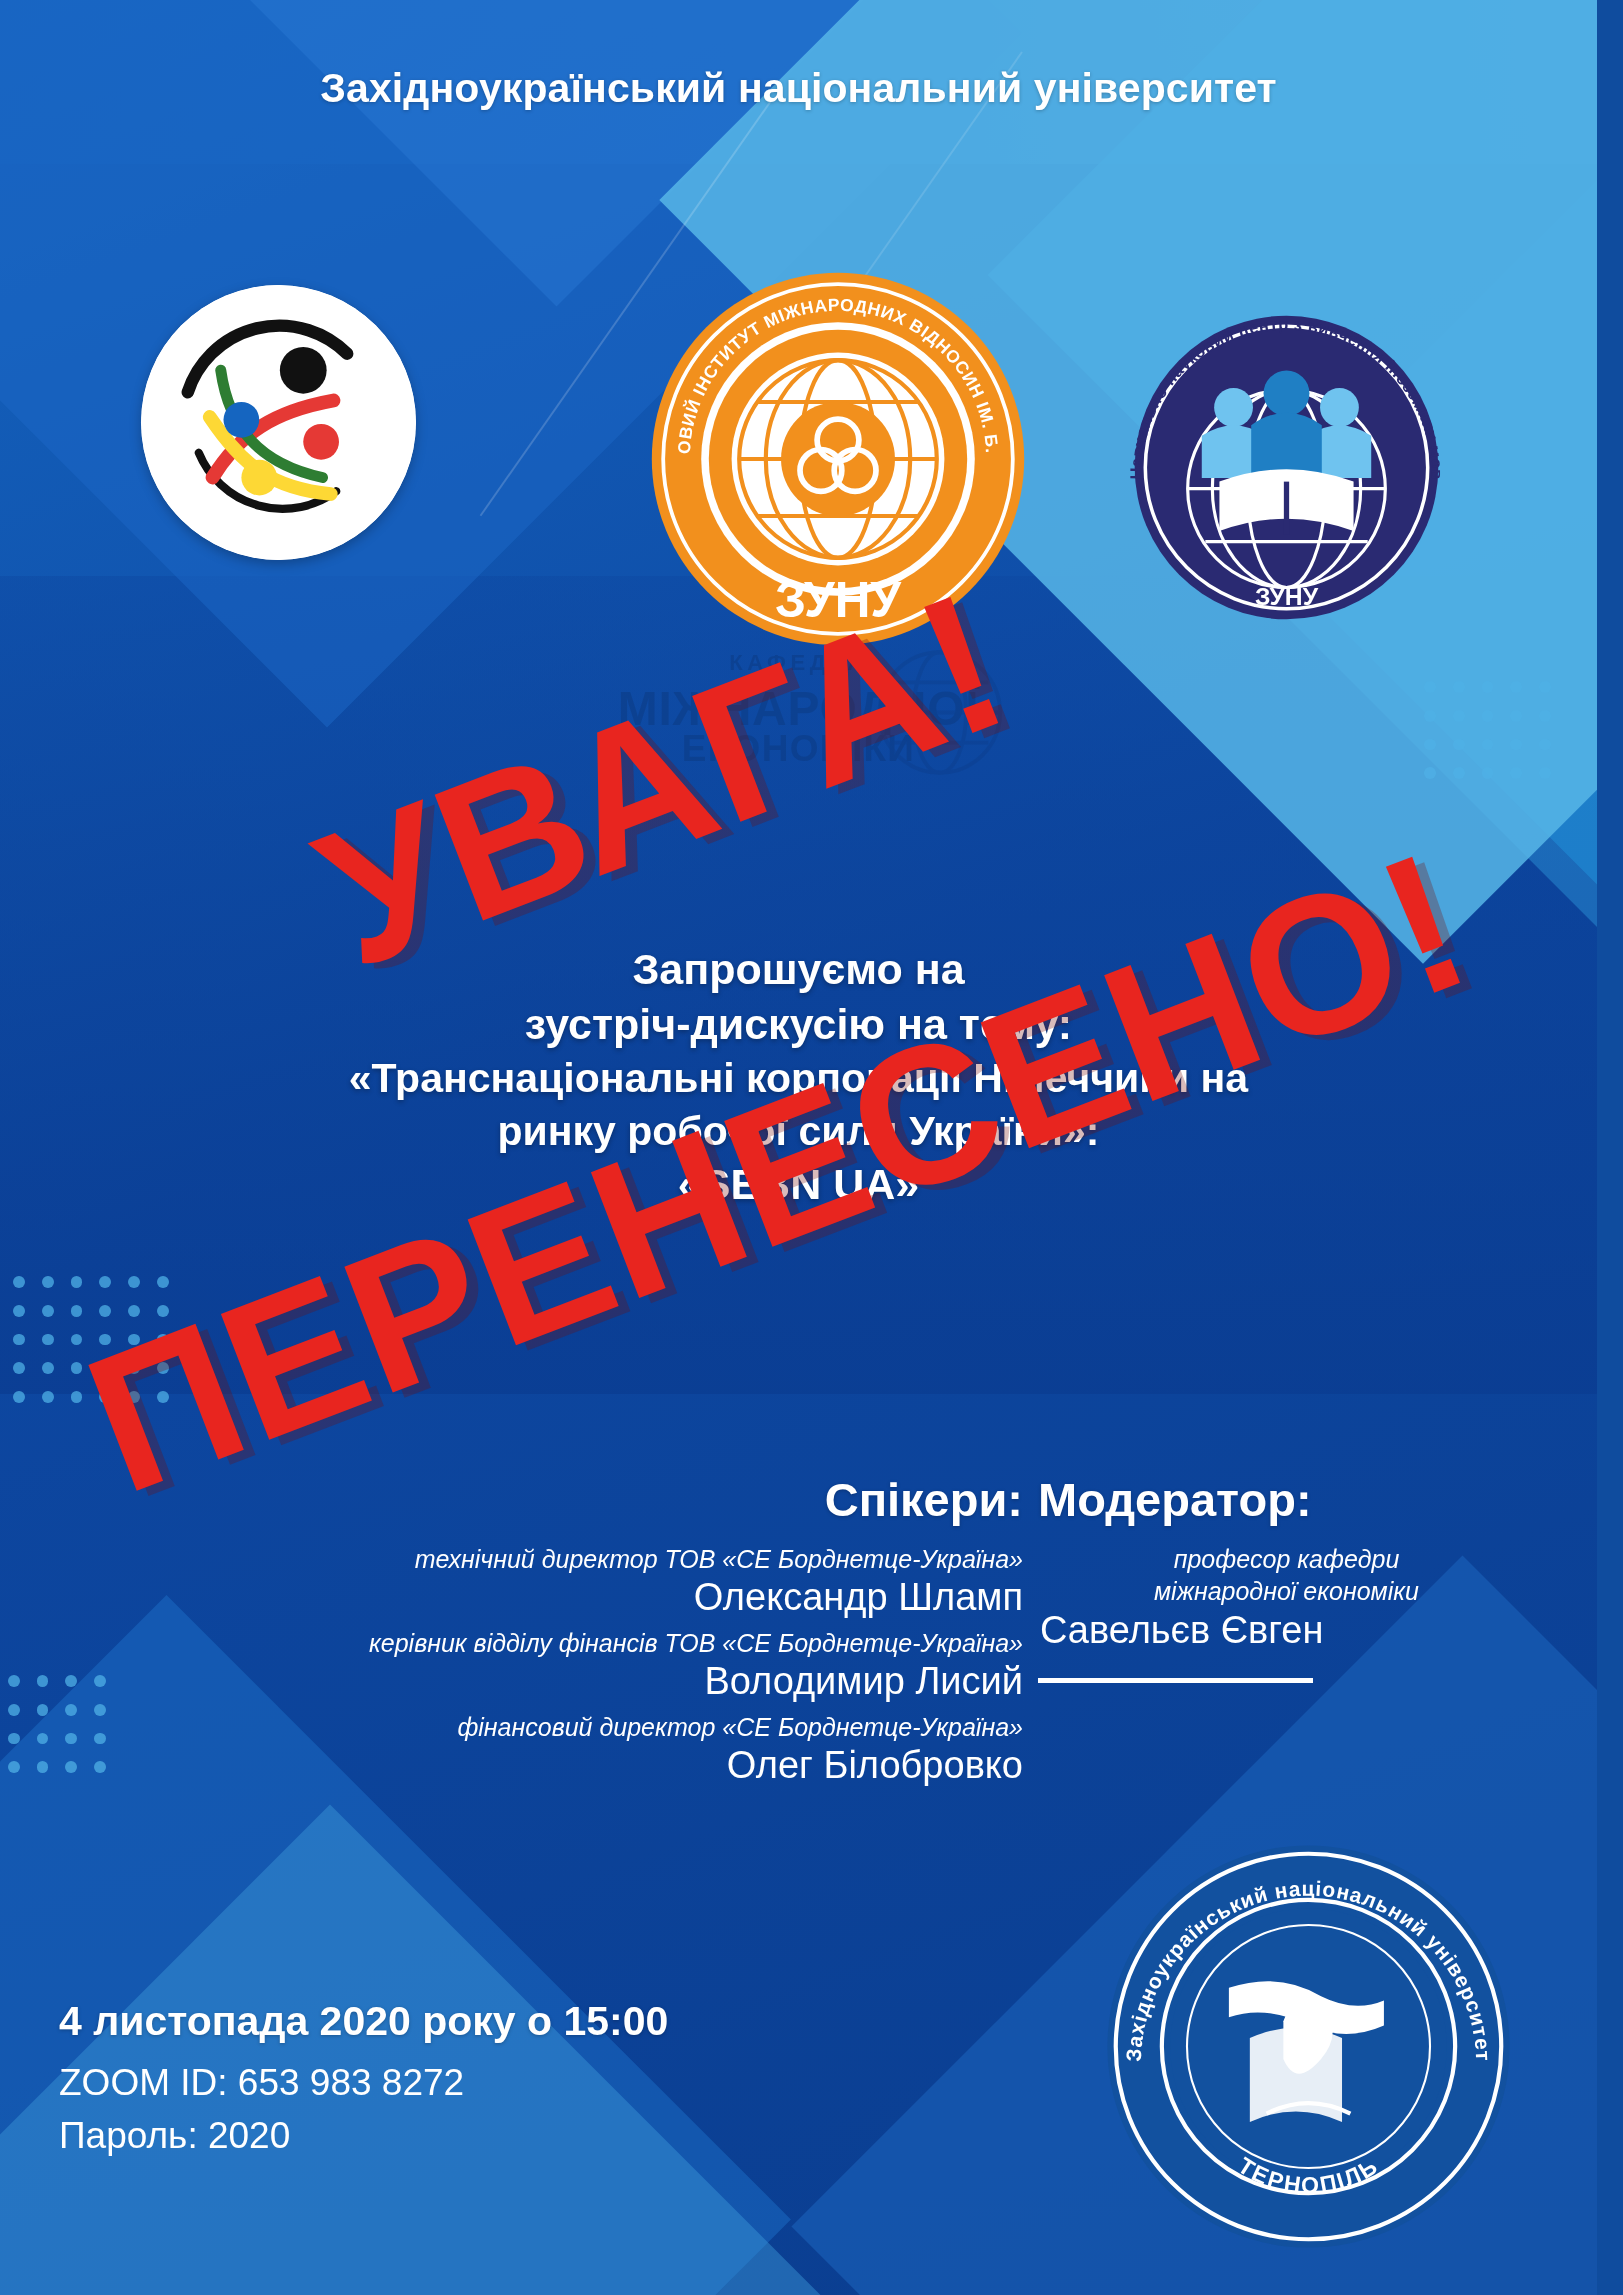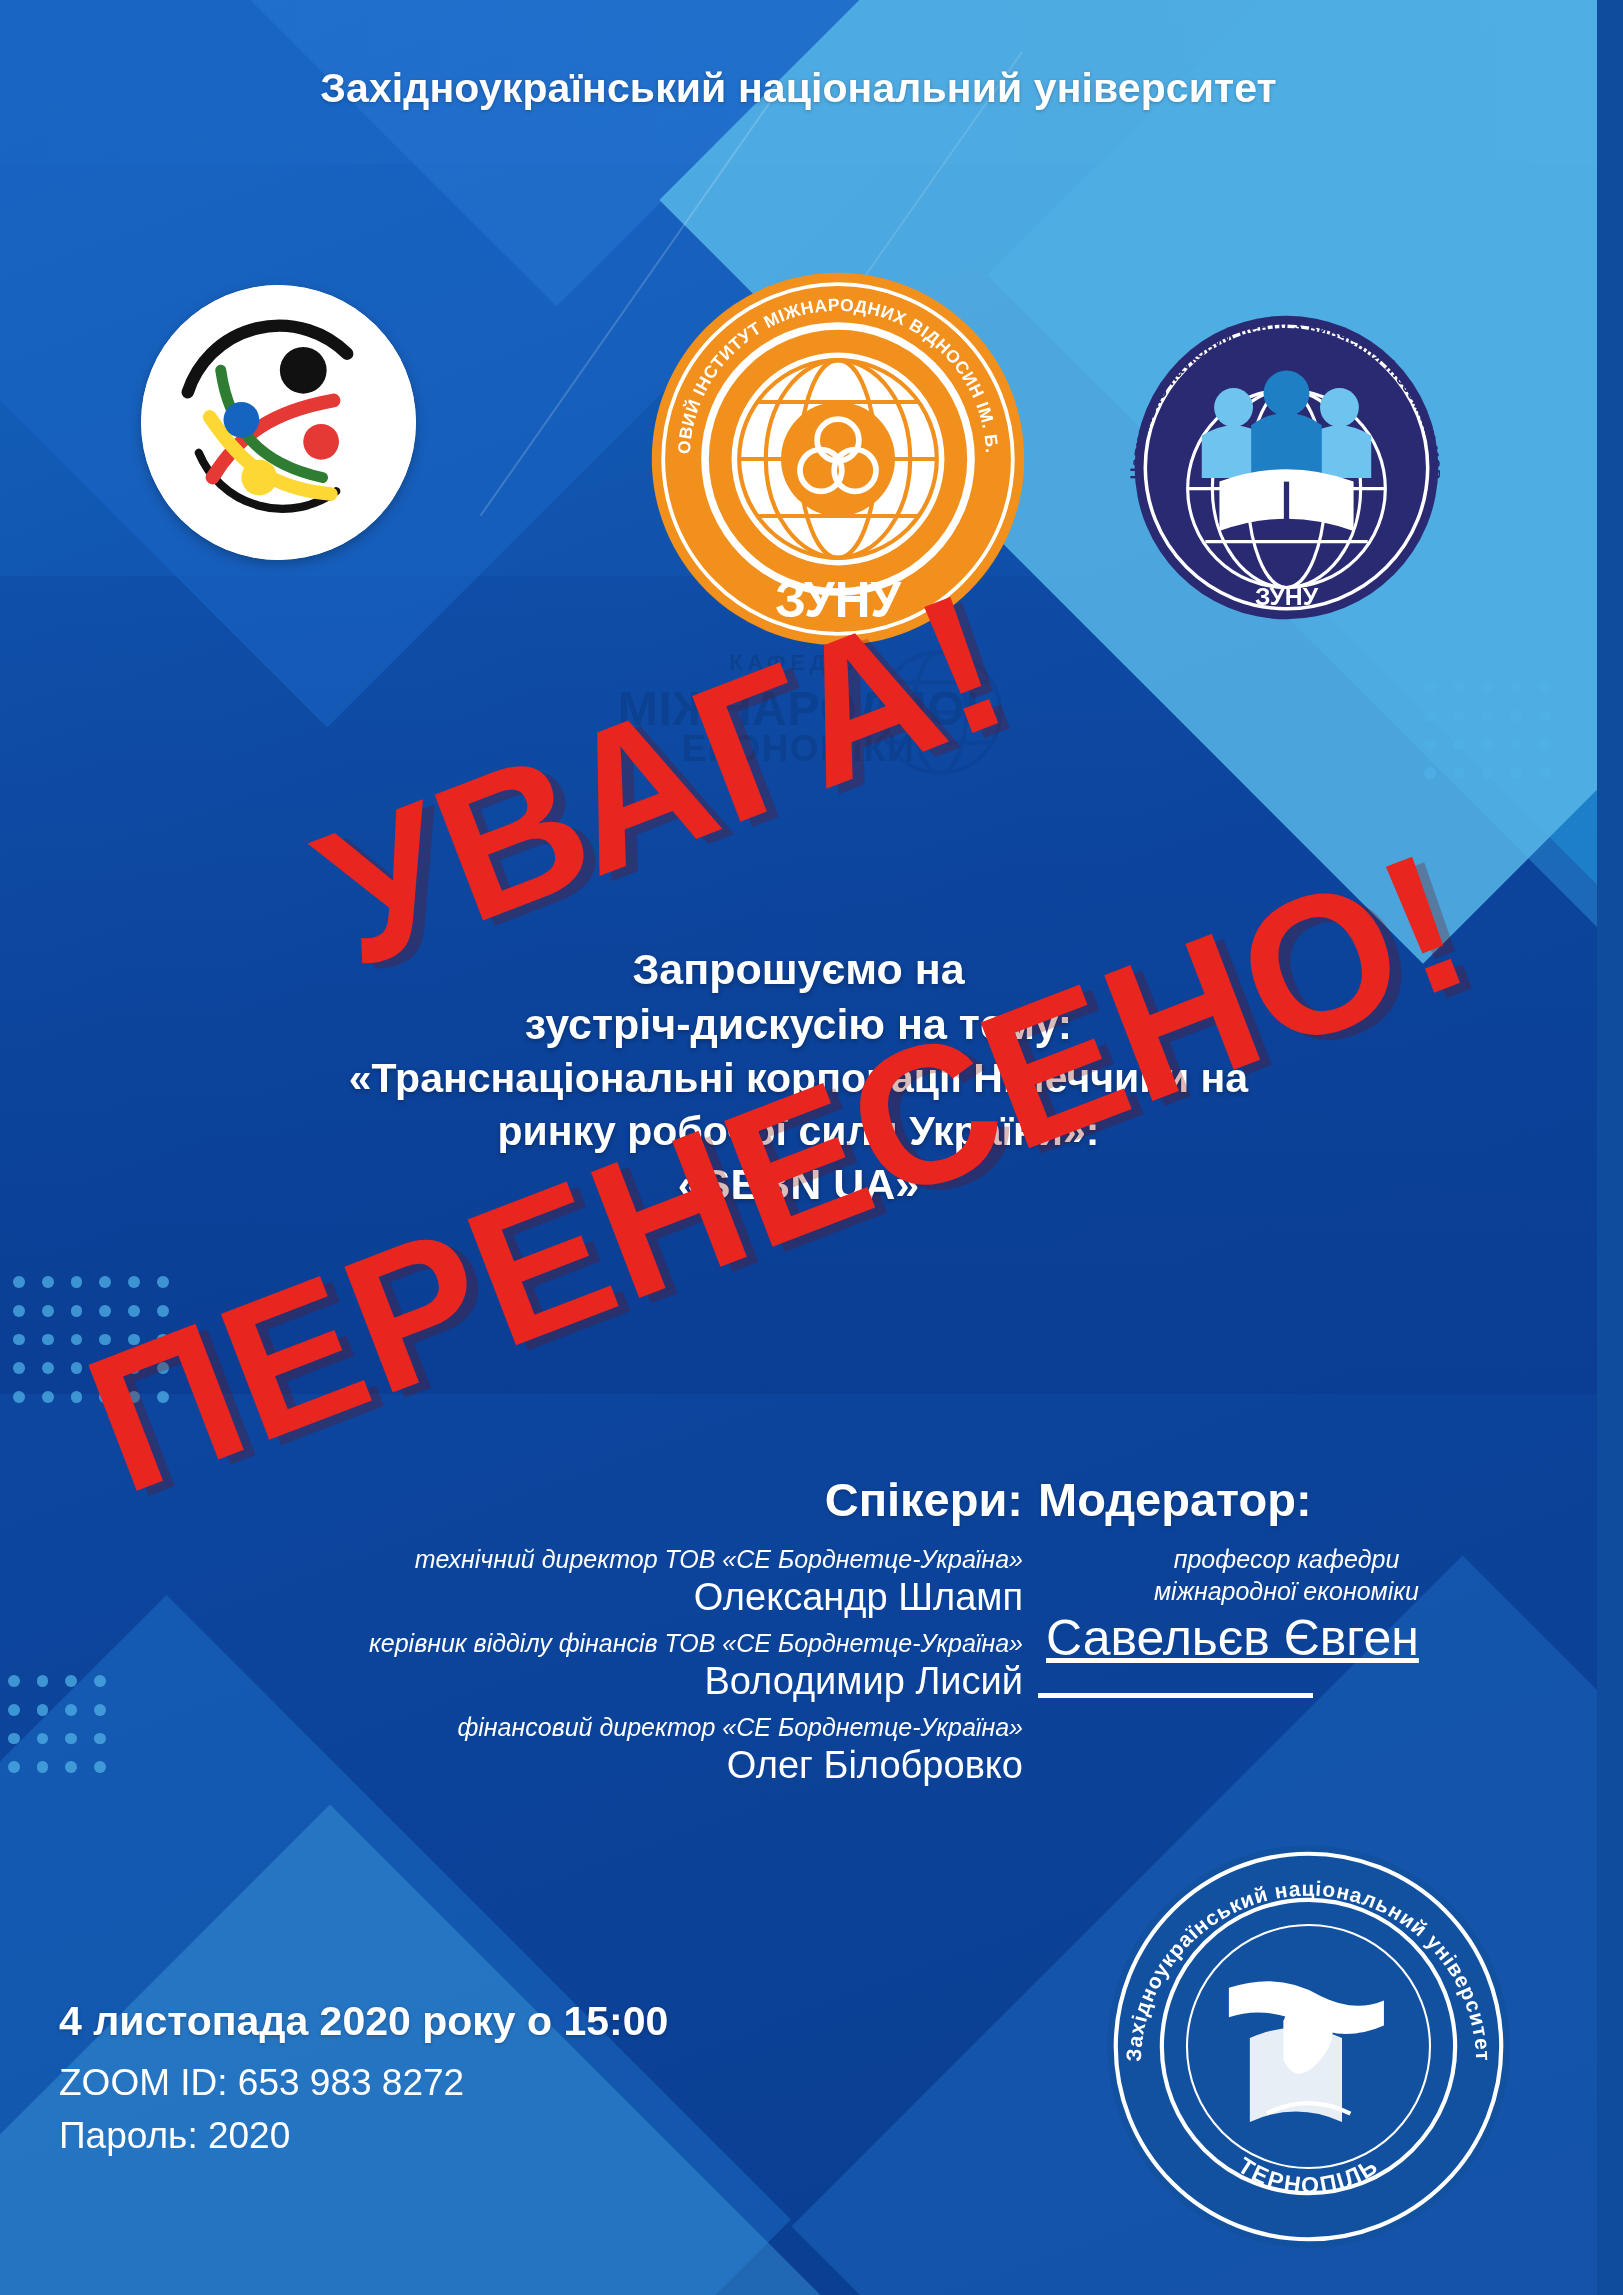--- a/index.html
+++ b/index.html
@@ -221,21 +221,21 @@
   }
 
   .moderator {
     position: absolute;
     top: 1472px; right: 62px;
     width: 497px;
     color: #ffffff;
   }
   .moderator .sec-title { text-align: left; }
   .moderator .role { font-size: 25px; line-height: 1.3; text-align: center; }
-  .moderator .person { font-size: 50px; margin-left: 8px; text-decoration: underline; }
+  .moderator .person { font-size: 38px; margin-left: 2px; }
   .mod-rule {
     margin-top: 26px;
     width: 275px; height: 4.6px;
     background: #ffffff;
   }
 
   
   .when {
     position: absolute;
     left: 59px; bottom: 128px;

